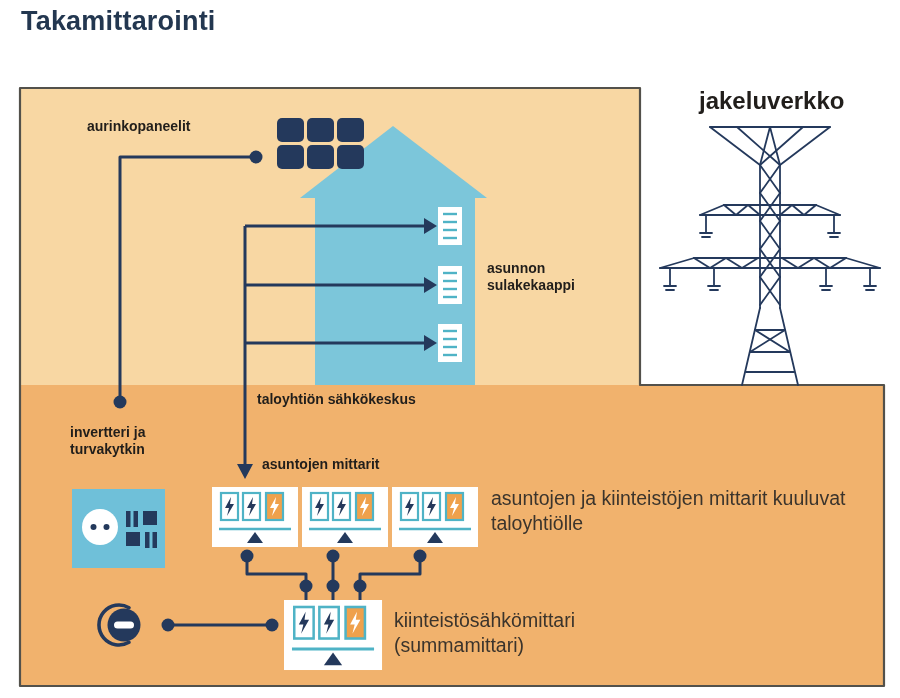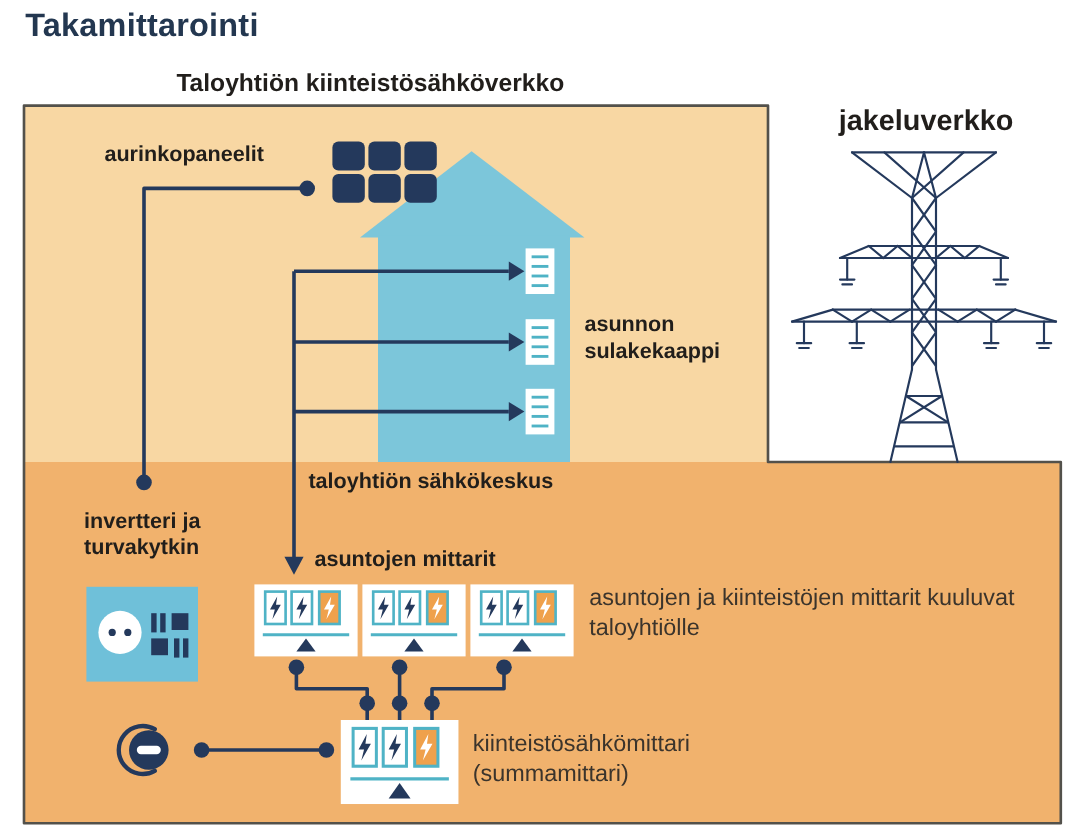--- a/index.html
+++ b/index.html
@@ -8,21 +8,21 @@
     --inverter-blue:#6fc0d9; --teal:#4fb3c6; --tile-orange:#efa14c;
     --text-dark:#211e1b; --note-text:#3b342c; --white:#ffffff;
   }
   html,body{margin:0;padding:0;background:#fff;}
   .canvas{
     position:relative;width:900px;height:698px;background:var(--white);
     font-family:"Liberation Sans",sans-serif;overflow:hidden;
   }
   .canvas svg{position:absolute;left:0;top:0;}
   .lbl{position:absolute;color:var(--text-dark);font-weight:700;
-       font-size:18px;line-height:1.22;white-space:pre-line;}
+       font-size:14px;line-height:1.22;white-space:pre-line;}
   .lbl-reg{position:absolute;color:var(--note-text);font-weight:400;
        font-size:19.5px;line-height:1.28;}
   .page-title{position:absolute;left:21px;top:6px;font-size:27px;
        font-weight:700;color:var(--title-navy);letter-spacing:0.2px;}
   
   .f-light{fill:var(--light-orange);} .f-dark{fill:var(--dark-orange);}
   .f-navy{fill:var(--navy);} .f-white{fill:var(--white);}
   .f-house{fill:var(--house-blue);} .f-inv{fill:var(--inverter-blue);}
   .outline{fill:none;stroke:var(--outline);stroke-width:2.2;stroke-linejoin:round;}
   .ln{stroke:var(--navy);stroke-width:3;fill:none;stroke-linejoin:round;}
@@ -214,21 +214,20 @@
     <rect fill="#ffffff" x="114" y="621.5" width="20" height="7" rx="3.5"></rect>
   </g>
   <g>
     <line class="ln" x1="168" y1="625" x2="272" y2="625"></line>
     <circle class="f-navy" cx="168" cy="625" r="6.5"></circle>
     <circle class="f-navy" cx="272" cy="625" r="6.5"></circle>
   </g>
 </svg>
 
 <div class="page-title">Takamittarointi</div>
-<div class="lbl" style="left:147px;top:57px;font-size:20.5px;">Taloyhtiön kiinteistösähköverkko</div>
 <div class="lbl" style="left:699px;top:86px;font-size:24px;">jakeluverkko</div>
 <div class="lbl" style="left:87px;top:118px;">aurinkopaneelit</div>
 <div class="lbl" style="left:257px;top:391px;">taloyhtiön sähkökeskus</div>
 <div class="lbl" style="left:487px;top:260px;width:150px;">asunnon sulakekaappi</div>
 <div class="lbl" style="left:50px;top:424px;width:140px;margin-left:20px;">invertteri ja turvakytkin</div>
 <div class="lbl" style="left:262px;top:456px;">asuntojen mittarit</div>
 <div class="lbl-reg" style="left:491px;top:486px;width:370px;">asuntojen ja kiinteistöjen mittarit kuuluvat taloyhtiölle</div>
 <div class="lbl-reg" style="left:394px;top:608px;width:240px;">kiinteistösähkömittari (summamittari)</div>
 
 </div>

